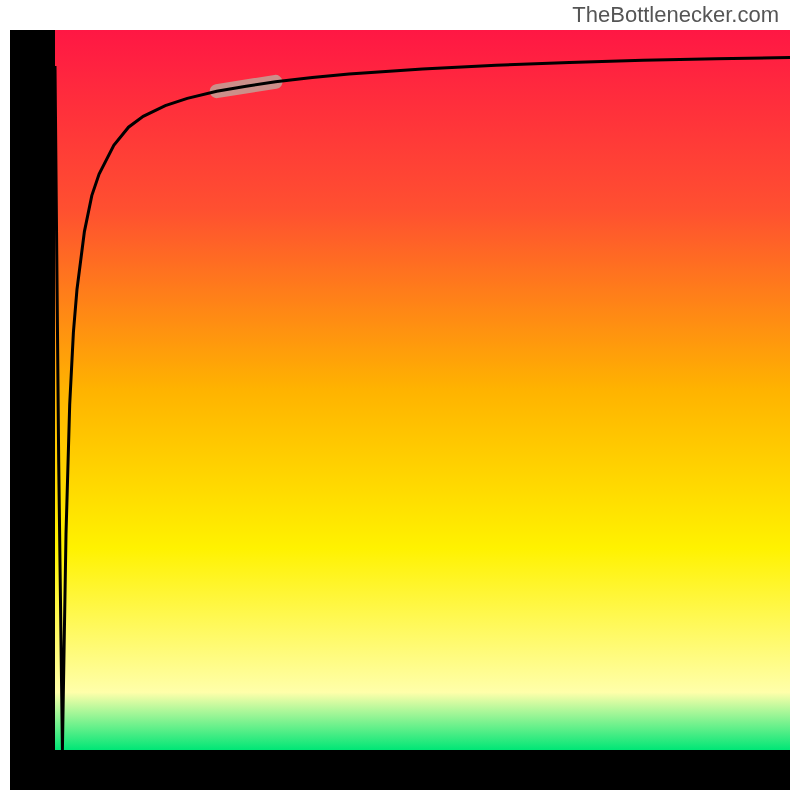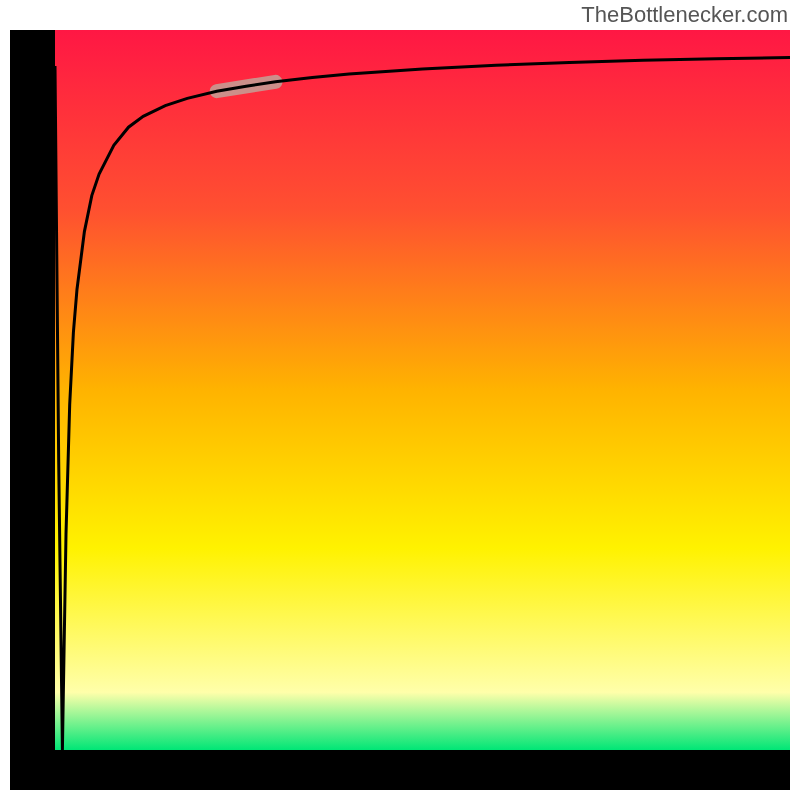--- a/index.html
+++ b/index.html
@@ -9,21 +9,21 @@
     font-family: Arial, Helvetica, sans-serif;
   }
   .container {
     position: relative;
     width: 800px;
     height: 800px;
   }
   .attribution {
     position: absolute;
     top: 2px;
-    right: 12px;
+    right: 21px;
     color: #555;
     font-size: 22px;
     font-family: Arial, sans-serif;
   }
   svg {
     display: block;
   }
 </style>
 </head>
 <body>

